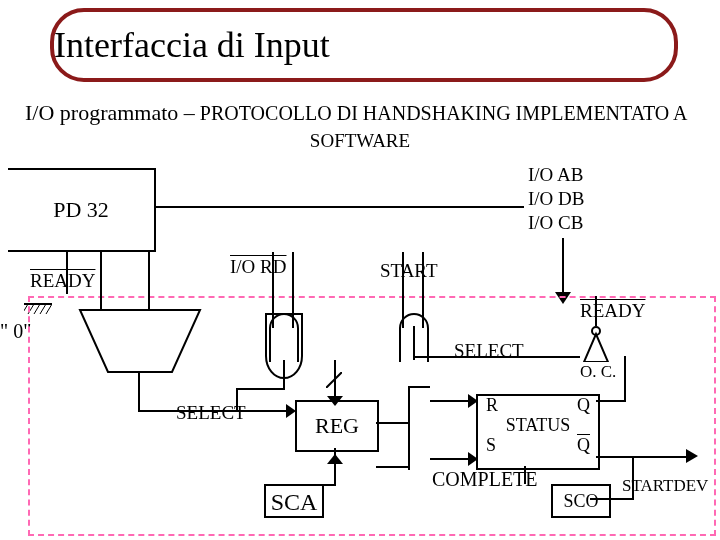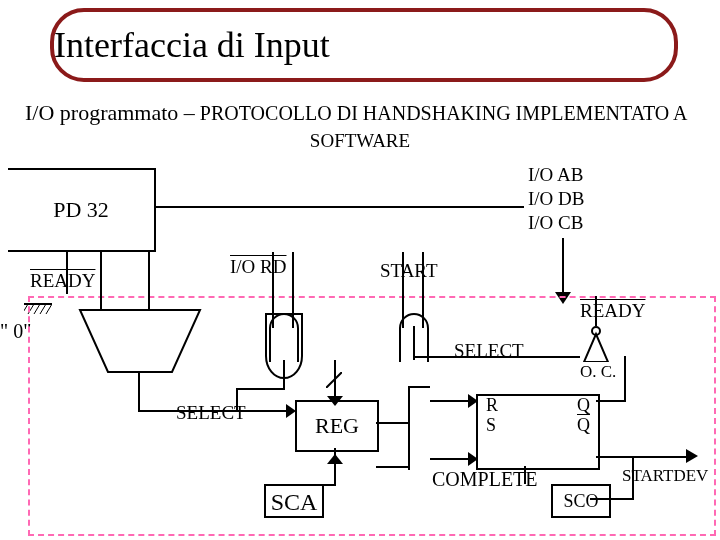--- a/index.html
+++ b/index.html
@@ -281,20 +281,21 @@
   <svg width="16" height="16">
       <line x1="0" y1="16" x2="16" y2="0" stroke="#000" stroke-width="2"></line>
     </svg>
 </div>
 
 <div class="status-box">
   <div class="row">
       <span>R</span>
       <span>Q</span>
     </div>
+  <div class="label-row">STATUS</div>
   <div class="row">
       <span>S</span>
       <span class="overline">Q</span>
     </div>
 </div>
 
 <div class="line" style="left:430px;top:400px;width:46px;height:2px"></div>
 <div class="line" style="left:430px;top:458px;width:46px;height:2px"></div>
 <div class="line" style="left:596px;top:400px;width:28px;height:2px"></div>
 <div class="line" style="left:624px;top:356px;width:2px;height:46px"></div>
@@ -306,21 +307,21 @@
     </svg>
 </div>
 <div style="position:absolute;left:468px;top:452px">
   <svg width="10" height="14">
       <polygon points="10,7 0,0 0,14" fill="#000"></polygon>
     </svg>
 </div>
 
 <div class="label" style="left:432px;top:468px;font-size:20px">COMPLETE</div>
 
-<div class="label" style="left:622px;top:466px;font-size:17px">STARTDEV</div>
+<div class="label" style="left:622px;top:476px;font-size:17px">STARTDEV</div>
 
 <div class="sco-box">
   <span>SCO</span>
 </div>
 <div class="line" style="left:524px;top:466px;width:2px;height:18px"></div>
 <div class="line" style="left:590px;top:498px;width:44px;height:2px"></div>
 <div class="line" style="left:632px;top:458px;width:2px;height:42px"></div>
 <div style="position:absolute;left:686px;top:449px">
   <svg width="12" height="14">
       <polygon points="12,7 0,0 0,14" fill="#000"></polygon>

